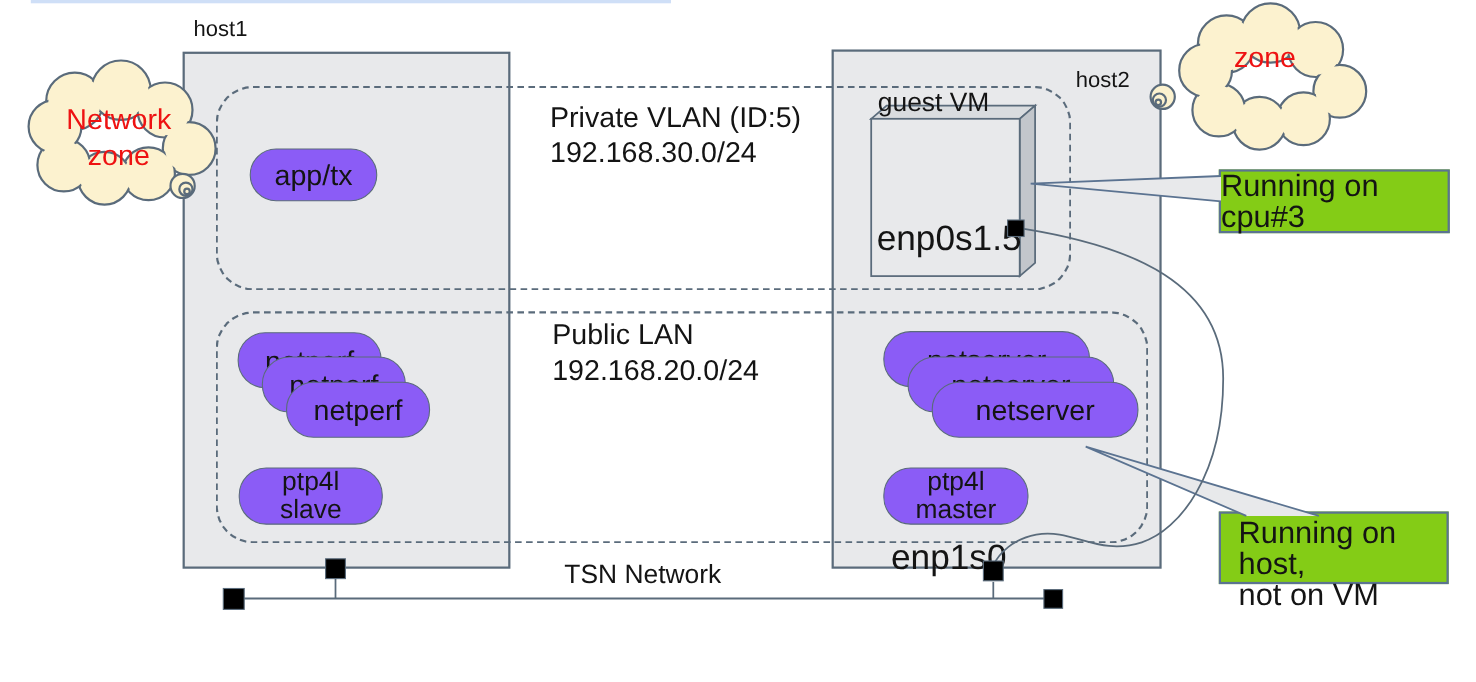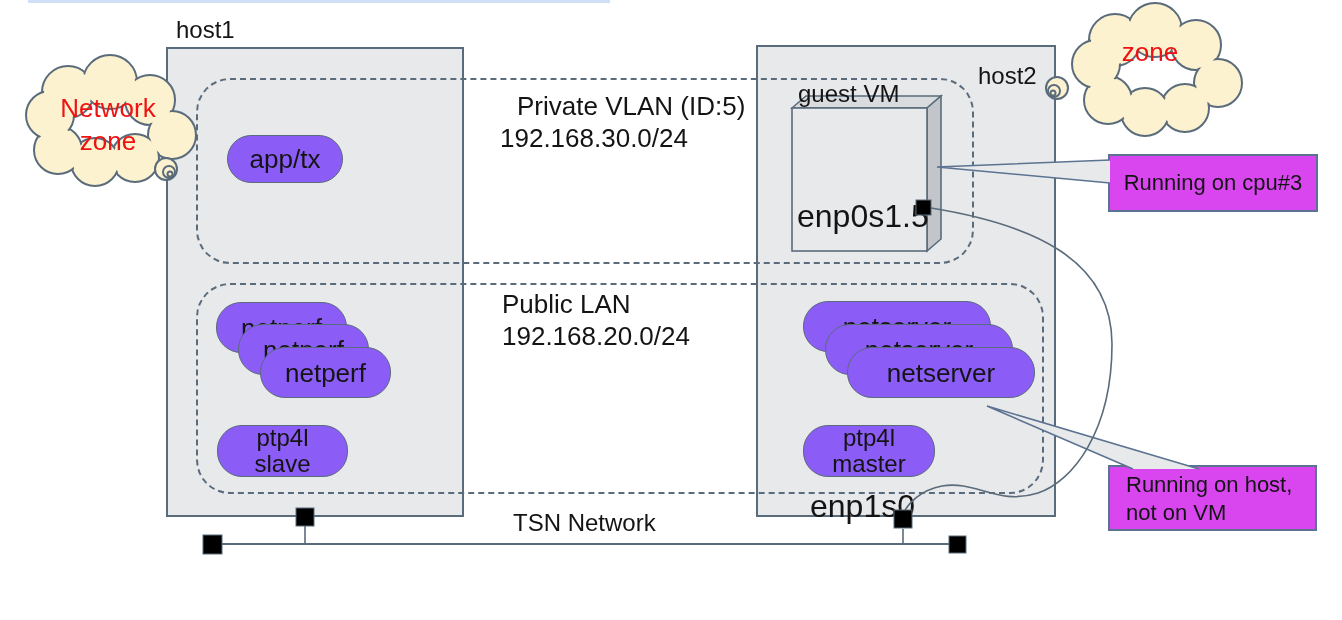--- a/index.html
+++ b/index.html
@@ -5,40 +5,40 @@
   html,body{margin:0;padding:0;background:#fff;}
   .canvas{
     position:relative;width:1342px;height:620px;background:#ffffff;
     font-family:"Liberation Sans",sans-serif;color:#141414;overflow:hidden;
   }
   .abs{position:absolute;}
   .accent-bar{left:28px;top:0;width:582px;height:3px;background:#cfdff7;z-index:0;}
   .host-box{
     background:#e8e9eb;border:2px solid #5a6b7b;z-index:0;box-sizing:border-box;
   }
-  .host-label{font-size:24px;z-index:2;white-space:nowrap;}
+  .host-label{font-size:20px;z-index:2;white-space:nowrap;}
   .zone{
     border:2px dashed #5a6b7b;border-radius:34px;z-index:1;box-sizing:border-box;
     background:transparent;
   }
   .zone-label{font-size:26px;line-height:32px;z-index:2;white-space:nowrap;}
   .pill{
     background:#8b5cf6;border:1.6px solid #5a6b7b;border-radius:25px;z-index:2;
     display:flex;align-items:center;justify-content:center;
     font-size:26px;box-sizing:border-box;text-align:center;line-height:26px;
   }
   .iface-label{font-size:32px;z-index:3;white-space:nowrap;}
   .vm-label{font-size:24px;z-index:2;white-space:nowrap;}
   .cloud-text{
     z-index:4;text-align:center;font-size:26px;line-height:33px;
     color:#ee1212;white-space:nowrap;
   }
   .callout{
-    background:#d946ef;border:2px solid #5b7391;z-index:2;box-sizing:border-box;
-    font-size:22px;line-height:28px;
+    background:#84cc16;border:2px solid #5b7391;z-index:2;box-sizing:border-box;
+    font-size:28px;line-height:28px;
   }
   .callout.center{display:flex;align-items:center;justify-content:center;}
   .bus-label{font-size:24px;z-index:2;white-space:nowrap;}
   .caption{
     font-family:"Liberation Serif",serif;font-style:italic;font-size:24px;
     color:#2a2a2a;z-index:2;white-space:nowrap;
   }
   svg.layer{position:absolute;left:0;top:0;z-index:3;pointer-events:none;}
   svg.underlayer{position:absolute;left:0;top:0;z-index:1;pointer-events:none;}
 </style>
@@ -57,21 +57,21 @@
 
   <svg class="underlayer" width="1342" height="620">
     <polygon points="792,108 806,96 941,96 927,108" fill="#d9dcdf" stroke="#5a6b7b" stroke-width="1.6"></polygon>
     <polygon points="927,108 941,96 941,239 927,251" fill="#c2c6cb" stroke="#5a6b7b" stroke-width="1.6"></polygon>
     <rect x="792" y="108" width="135" height="143" fill="#e8e9eb" stroke="#5a6b7b" stroke-width="1.6"></rect>
   </svg>
 
   <div class="abs zone" style="left:196px;top:78px;width:778px;height:186px;"></div>
   <div class="abs zone" style="left:196px;top:283px;width:848px;height:211px;"></div>
 
-  <div class="abs zone-label" style="left:500px;top:90px;margin-left:17px;">Private VLAN (ID:5)</div>
+  <div class="abs zone-label" style="left:500px;top:90px;">Private VLAN (ID:5)</div>
   <div class="abs zone-label" style="left:500px;top:122px;">192.168.30.0/24</div>
   <div class="abs zone-label" style="left:502px;top:288px;">Public LAN</div>
   <div class="abs zone-label" style="left:502px;top:320px;">192.168.20.0/24</div>
 
   <div class="abs pill" style="left:227px;top:135px;width:116px;height:48px;">app/tx</div>
 
   <div class="abs pill" style="left:216px;top:302px;width:131px;height:51px;">netperf</div>
   <div class="abs pill" style="left:238px;top:324px;width:131px;height:51px;">netperf</div>
   <div class="abs pill" style="left:260px;top:347px;width:131px;height:51px;">netperf</div>
 

